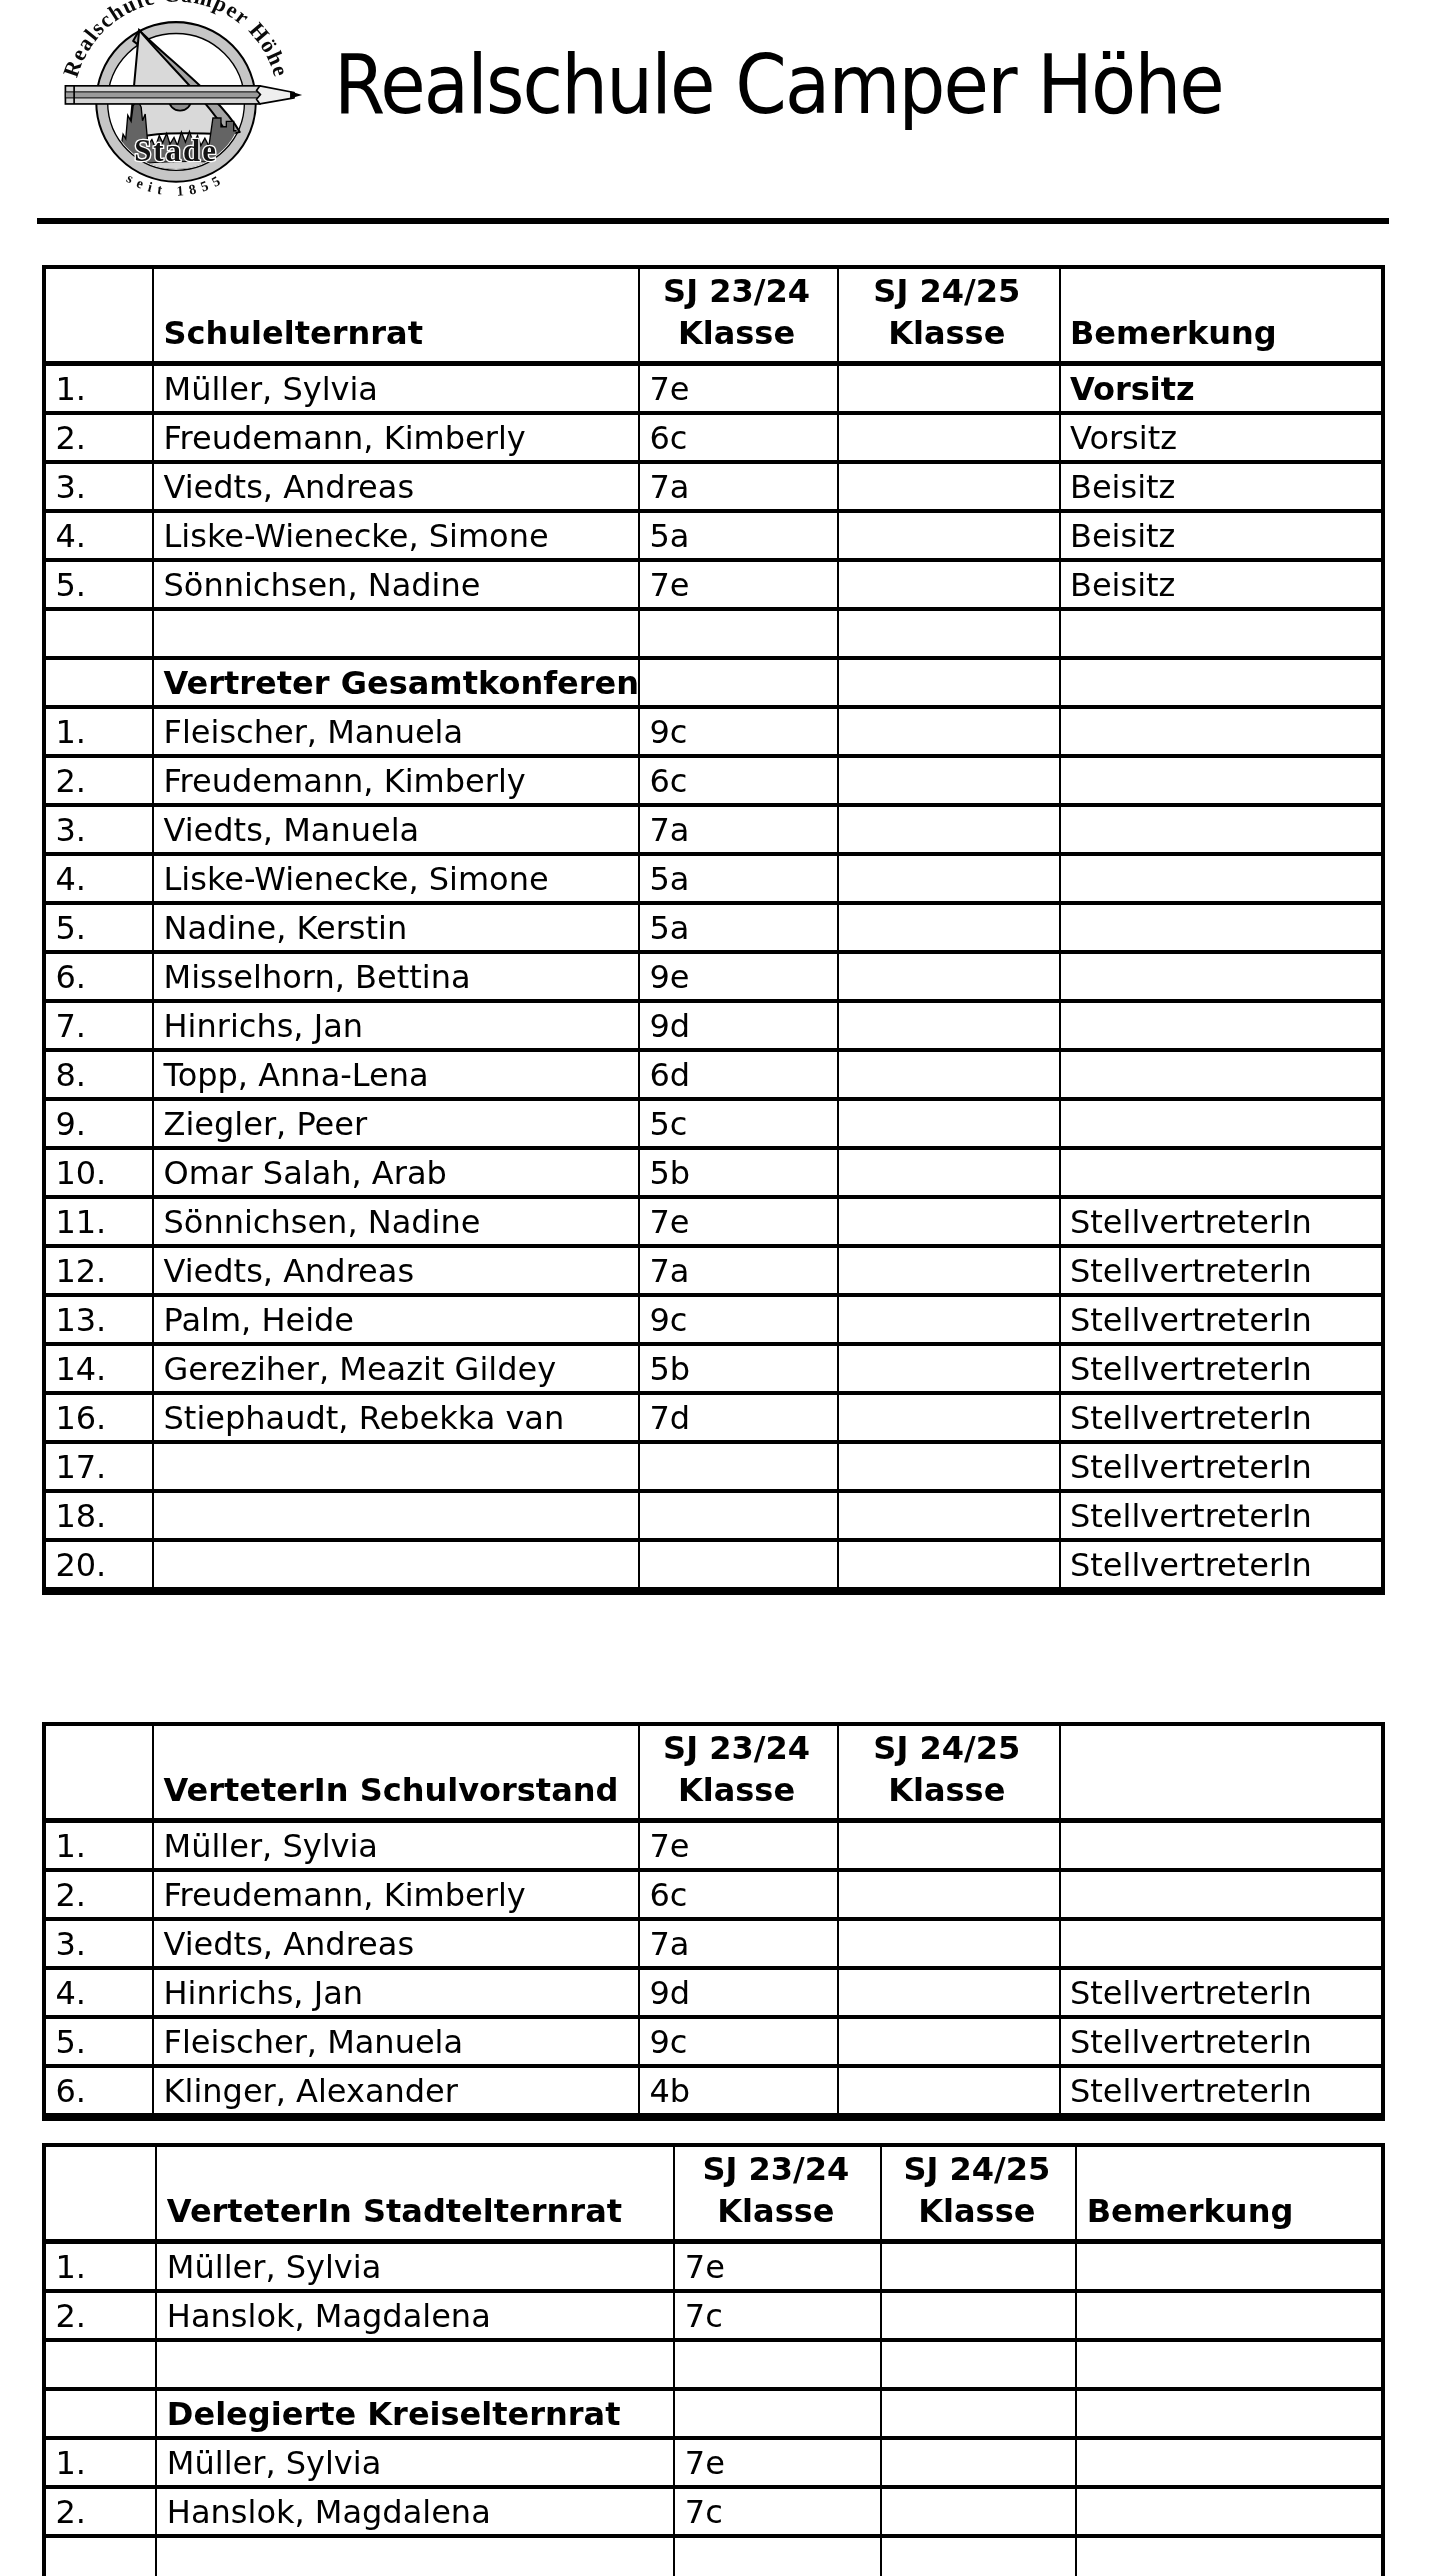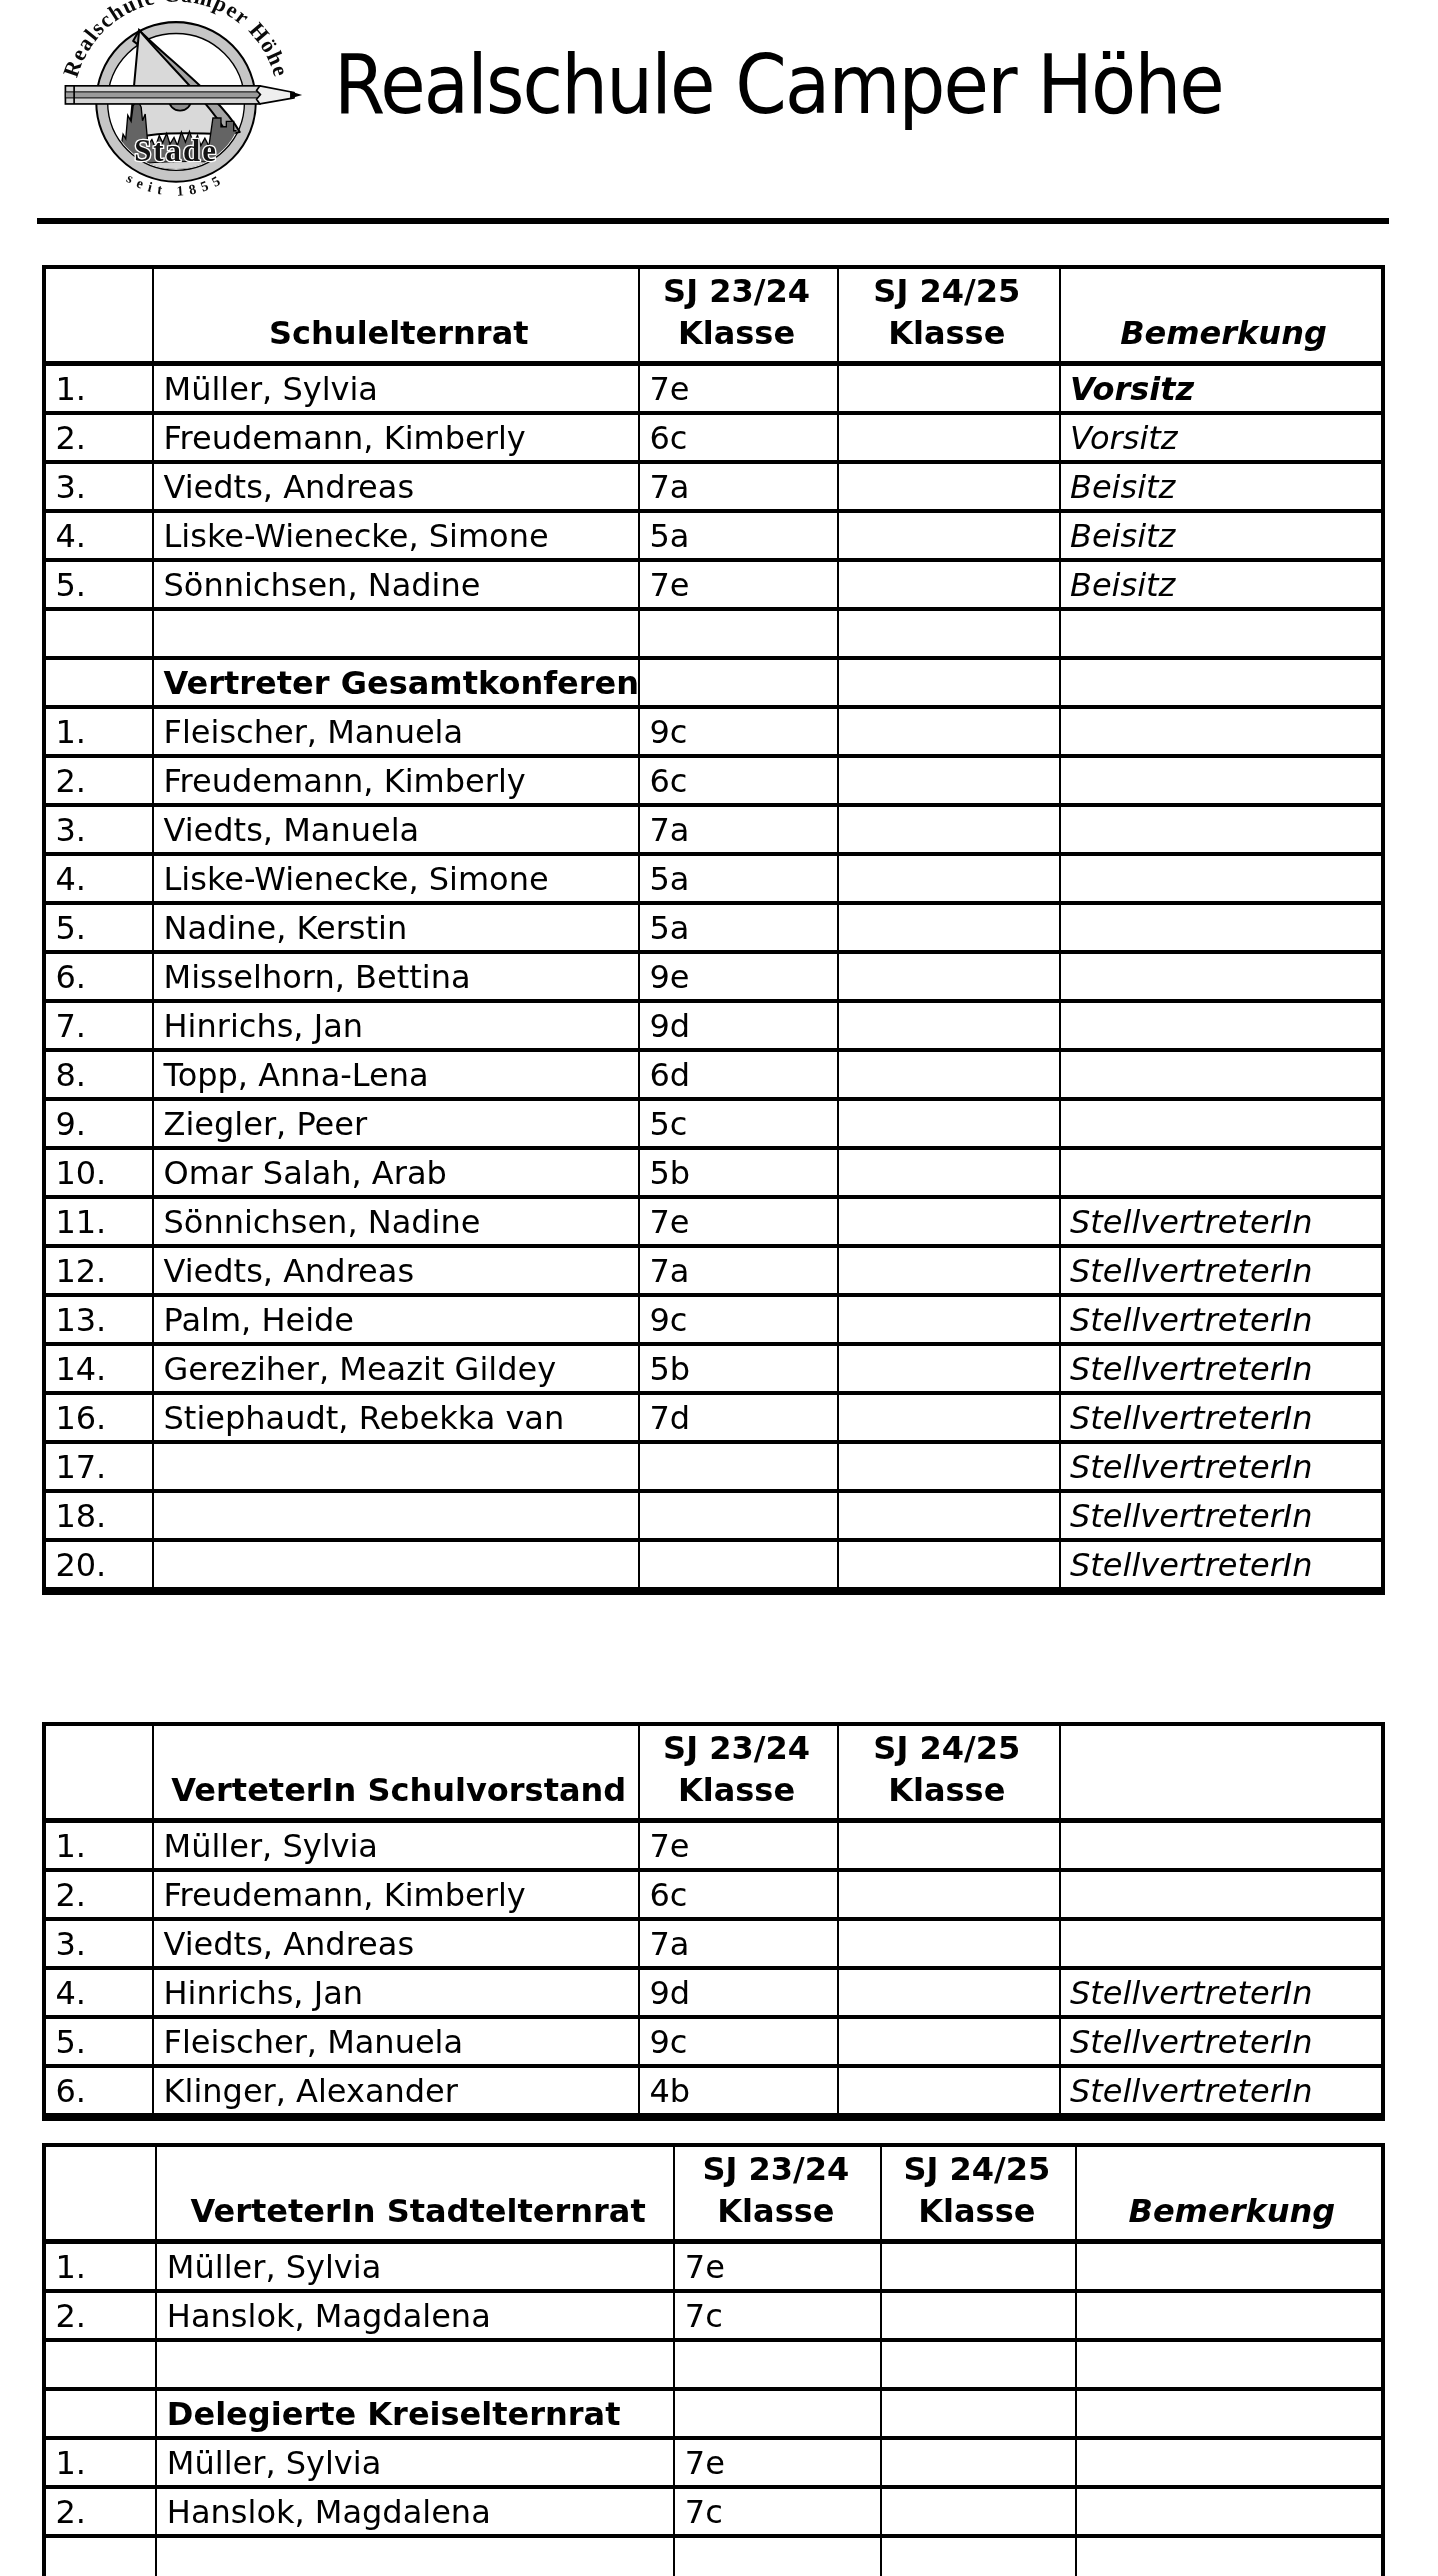--- a/index.html
+++ b/index.html
@@ -25,23 +25,23 @@
     table-layout:fixed;border-collapse:separate;border-spacing:0;
     border:4.7px solid #000;background:#fff;
   }
   #t1{top:265px;} #t2{top:1722px;} #t3{top:2143px;}
   th,td{
     box-sizing:border-box;
     border-right:2px solid #000;border-bottom:4px solid #000;
     font-size:32px;padding:0 4px 0 9.4px;
     overflow:hidden;white-space:nowrap;
   }
-  th:last-child,td:last-child{border-right:0;font-style:italic;}
+  th:last-child,td:last-child{border-right:0;}
   th{
-    height:97px;font-weight:bold;text-align:center;vertical-align:bottom;
+    height:97px;font-weight:bold;text-align:left;vertical-align:bottom;
     padding-bottom:6.7px;border-bottom-width:5.4px;
   }
   th.center{text-align:center;padding-left:0;}
   .hline{line-height:42px;}
   td{height:49px;vertical-align:middle;}
   .bold{font-weight:bold;}
 </style>
 </head>
 <body>
 

